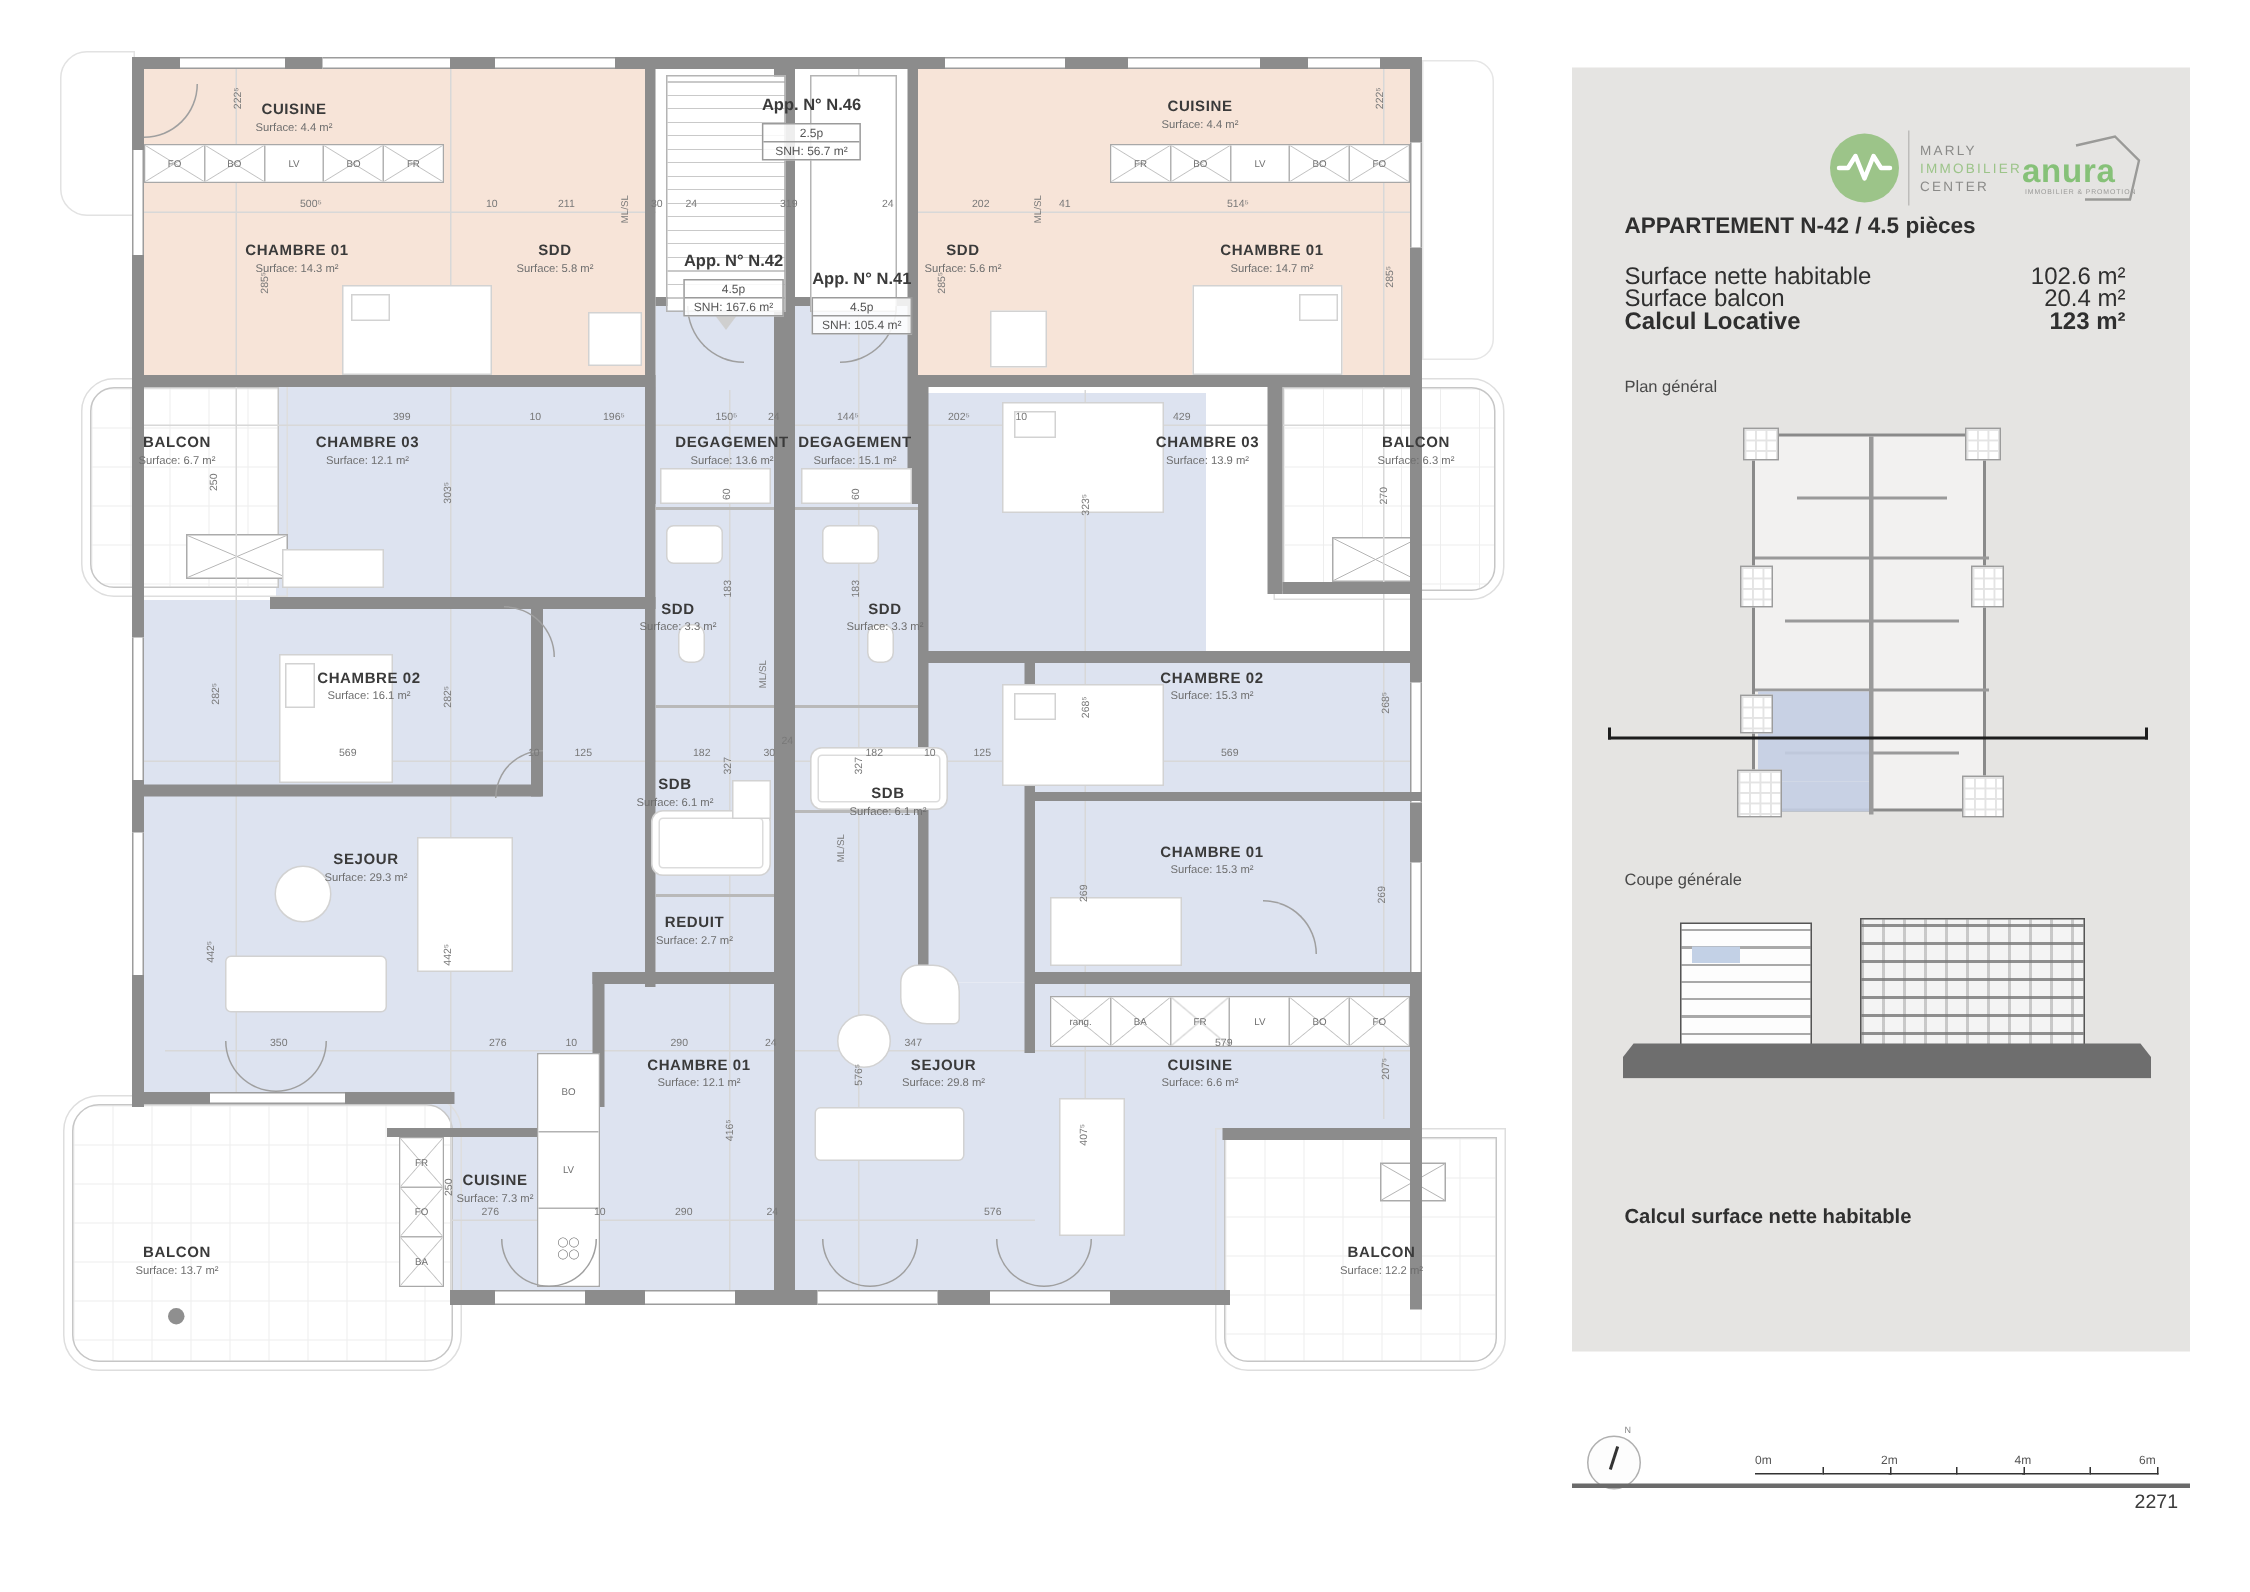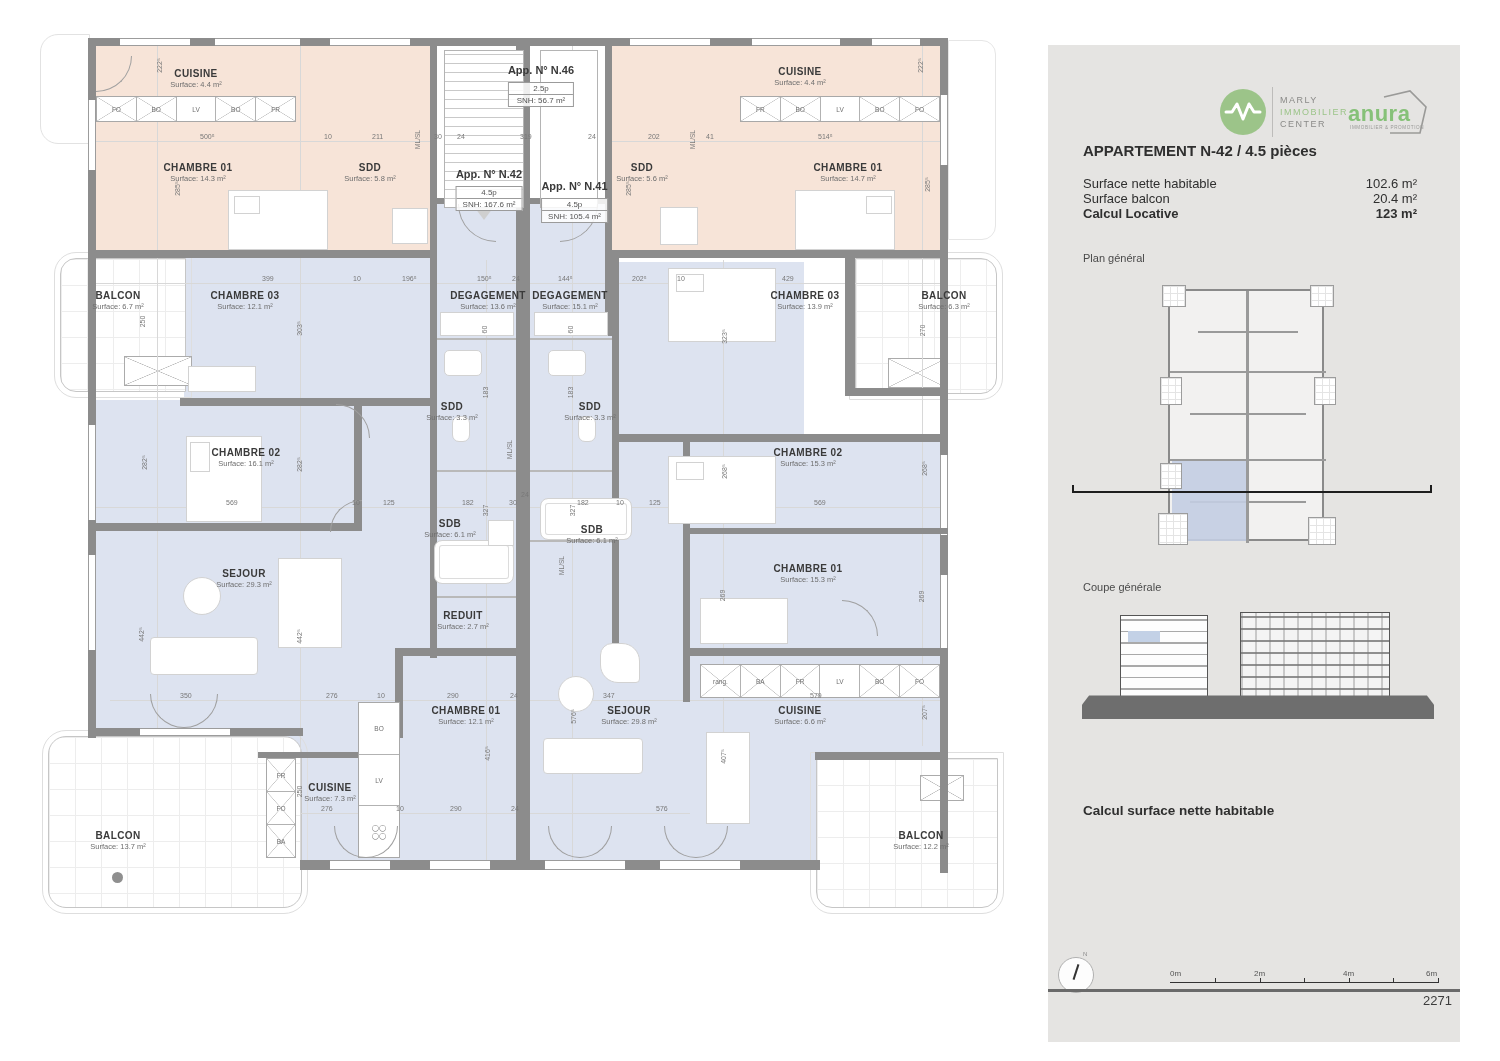--- a/index.html
+++ b/index.html
@@ -44,21 +44,21 @@
           border:1px solid #b4b4b4;z-index:4;}
   .tag{transform:translateX(-50%);text-align:center;z-index:30;}
   .tagname{font-weight:bold;font-size:11px;color:#3a3a3a;white-space:nowrap;}
   .tagbox{margin-top:6px;border:1px solid #9b9b9b;background:rgba(255,255,255,.85);font-size:8px;color:#555;}
   .tagbox div{padding:1px 6px;border-top:1px solid #9b9b9b;white-space:nowrap;}
   .tagbox div:first-child{border-top:none;}
   .mlsl{font-size:6.5px;color:#7a7a7a;z-index:25;}
   
   .panel{background:#e5e4e2;}
   .ptxt{color:#2f2f2f;}
-  .surfrow{display:flex;justify-content:space-between;font-size:13px;color:#2f2f2f;align-items:flex-end;}
+  .surfrow{display:flex;justify-content:space-between;font-size:16px;color:#2f2f2f;align-items:flex-end;}
   .mini{border:2px solid #8a8a8a;background:#f2f1f0;}
   .miniwall{background:#9a9a9a;}
   .minipad{background:#fff;border:1px solid #9c9c9c;
            background-image:linear-gradient(#e4e4e4 1px,transparent 1px),
            linear-gradient(90deg,#e4e4e4 1px,transparent 1px);background-size:7px 7px;}
   .minihl{background:#c3cde2;opacity:.9;}
   .bldg{border:1.5px solid #555;background:repeating-linear-gradient(0deg,#fdfdfd 0 10px,#a9a9a9 10px 11.5px);}
   .bldg2{border:1.5px solid #555;background:
         repeating-linear-gradient(90deg,rgba(120,120,120,.35) 0 2px,transparent 2px 14px),
         repeating-linear-gradient(0deg,#f4f4f4 0 10px,#8f8f8f 10px 12px);}
@@ -445,21 +445,21 @@
     <span class="a dim dimv" style="left:480px;top:750px;">416⁵</span>
     <span class="a dim dimv" style="left:716px;top:753px;">407⁵</span>
     <span class="a dim" style="left:321px;top:805px;">276</span>
     <span class="a dim" style="left:396px;top:805px;">10</span>
     <span class="a dim" style="left:450px;top:805px;">290</span>
     <span class="a dim" style="left:511px;top:805px;">24</span>
     <span class="a dim" style="left:656px;top:805px;">576</span>
     <span class="a dim dimv" style="left:294px;top:788px;">250</span>
   </div>
 
-  <div class="a panel" style="left:1048px;top:45px;width:412px;height:997px;">
+  <div class="a panel" style="left:1048px;top:45px;width:412px;height:856px;">
 
     <div class="a" style="left:172px;top:44px;width:46px;height:46px;border-radius:50%;background:#9cc489;">
       <svg width="46" height="46" viewBox="0 0 46 46">
           <polyline points="6,23 12,23 17,15 23,30 29,15 34,23 40,23" fill="none" stroke="#fff" stroke-width="3" stroke-linecap="round" stroke-linejoin="round"></polyline>
         </svg>
     </div>
     <div class="a" style="left:224px;top:42px;width:1px;height:50px;background:#bdbcba;"></div>
     <div class="a" style="left:232px;top:49px;font-size:9px;letter-spacing:1.5px;line-height:12px;color:#8a8a88;">
       <div>MARLY</div>
       <div style="color:#9cc489;">IMMOBILIER</div>

